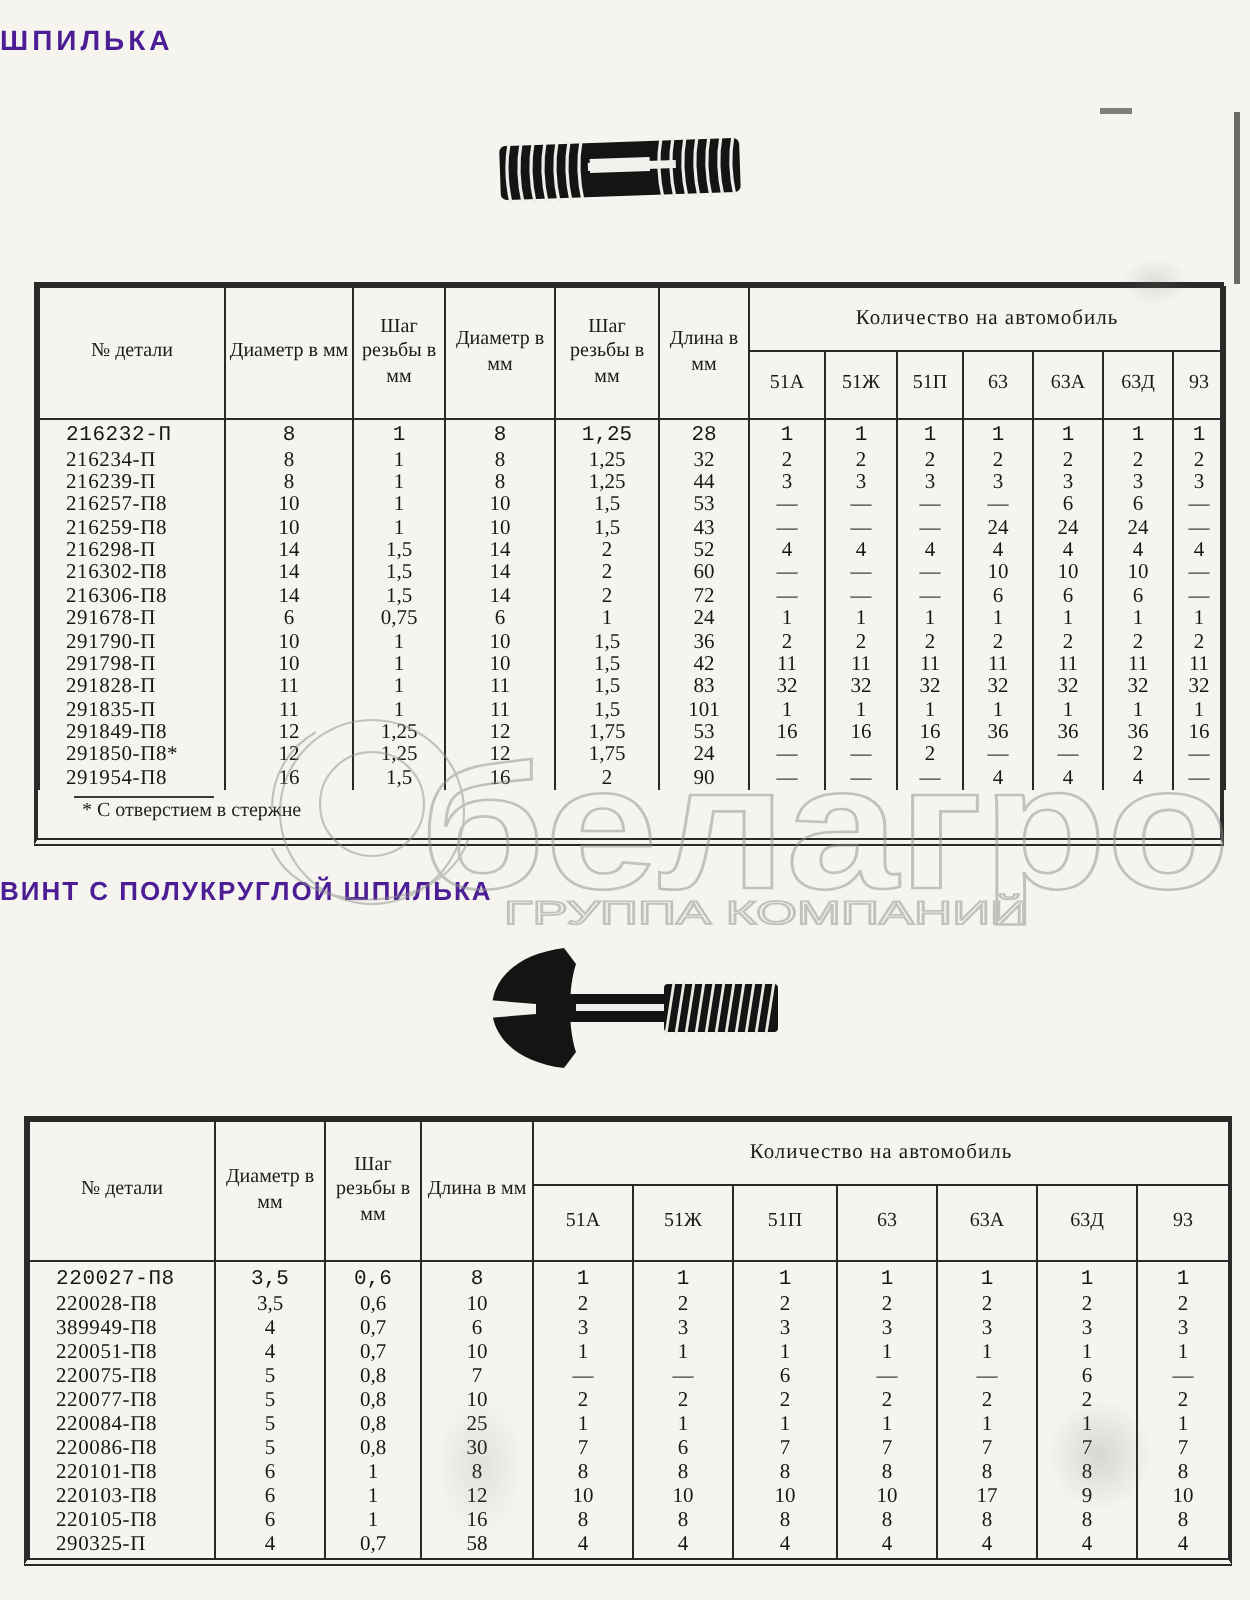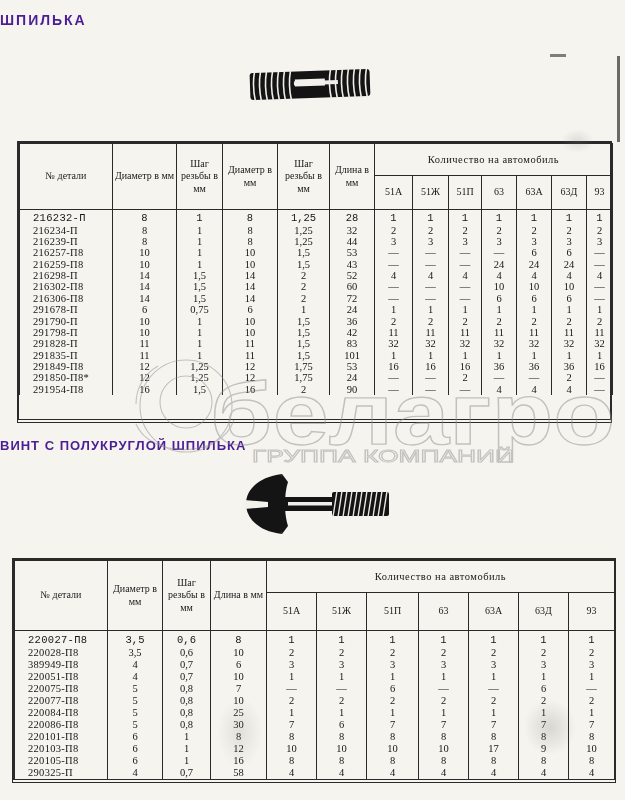--- a/index.html
+++ b/index.html
@@ -375,20 +375,21 @@
             <td>—</td>
             <td>—</td>
             <td>—</td>
             <td>4</td>
             <td>4</td>
             <td>4</td>
             <td>—</td>
           </tr>
         </tbody>
     </table>
+    <div class="footnote">* С отверстием в стержне</div>
   </div>
 
   <div class="watermark">
     <svg width="505" height="118" viewBox="0 0 505 118">
       <g stroke="#8f8f8f" fill="none" stroke-width="1.1">
         <circle cx="58" cy="54" r="46"></circle>
         <circle cx="58" cy="50" r="26"></circle>
         <path d="M8 72 C 22 106, 92 108, 106 68"></path>
         <path d="M30 14 C 16 22, 8 36, 8 52"></path>
       </g>

